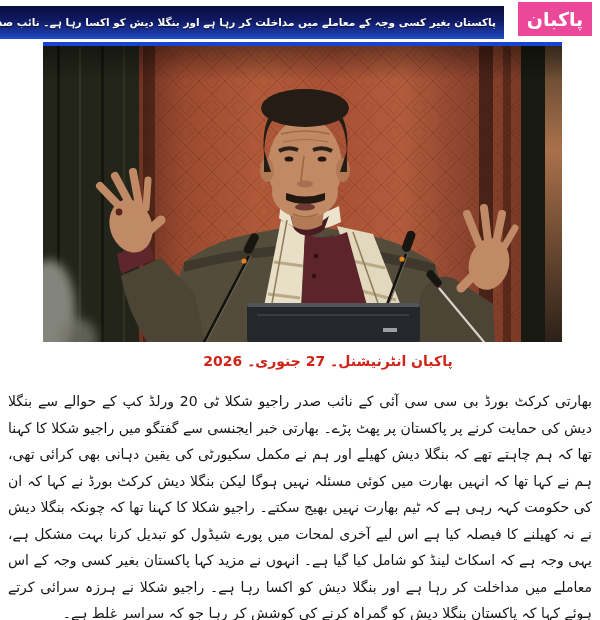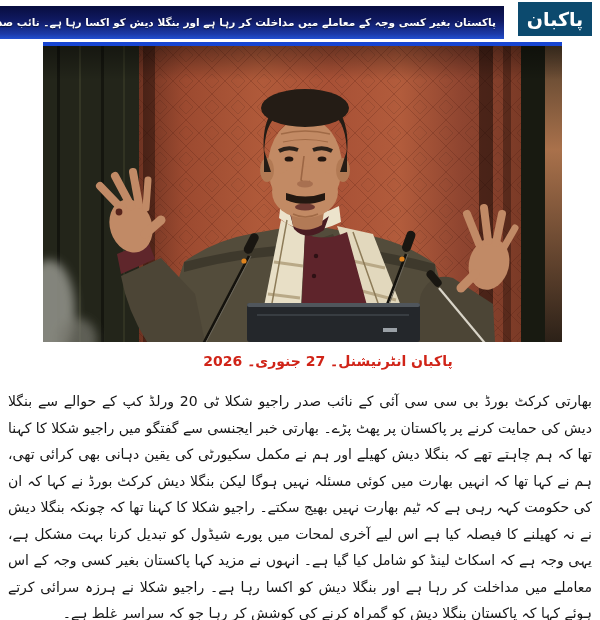--- a/index.html
+++ b/index.html
@@ -3,21 +3,21 @@
 <meta charset="utf-8">
 <style>
   html,body{margin:0;padding:0;}
   body{
     width:600px;height:620px;position:relative;background:#ffffff;
     font-family:"DejaVu Sans", sans-serif;overflow:hidden;
   }
   
   .logo-box{
     position:absolute;top:2px;right:8px;width:74px;height:34px;
-    background:#0c4a6e;color:#ffffff;display:flex;align-items:center;justify-content:center;
+    background:#ec4899;color:#ffffff;display:flex;align-items:center;justify-content:center;
     font-size:19px;font-weight:bold;direction:rtl;
   }
   .headline-bar{
     position:absolute;top:6px;left:0;width:506px;height:33px;
     background:linear-gradient(180deg,#080d3f 0%,#101a63 45%,#1c3aa8 85%,#2250d2 100%);
     border-right:2px solid #ffffff;box-sizing:border-box;
   }
   .headline-bar .headline{
     direction:rtl;color:#ffffff;font-size:10.5px;line-height:33px;
     padding:0 8px;white-space:nowrap;overflow:hidden;font-weight:bold;

